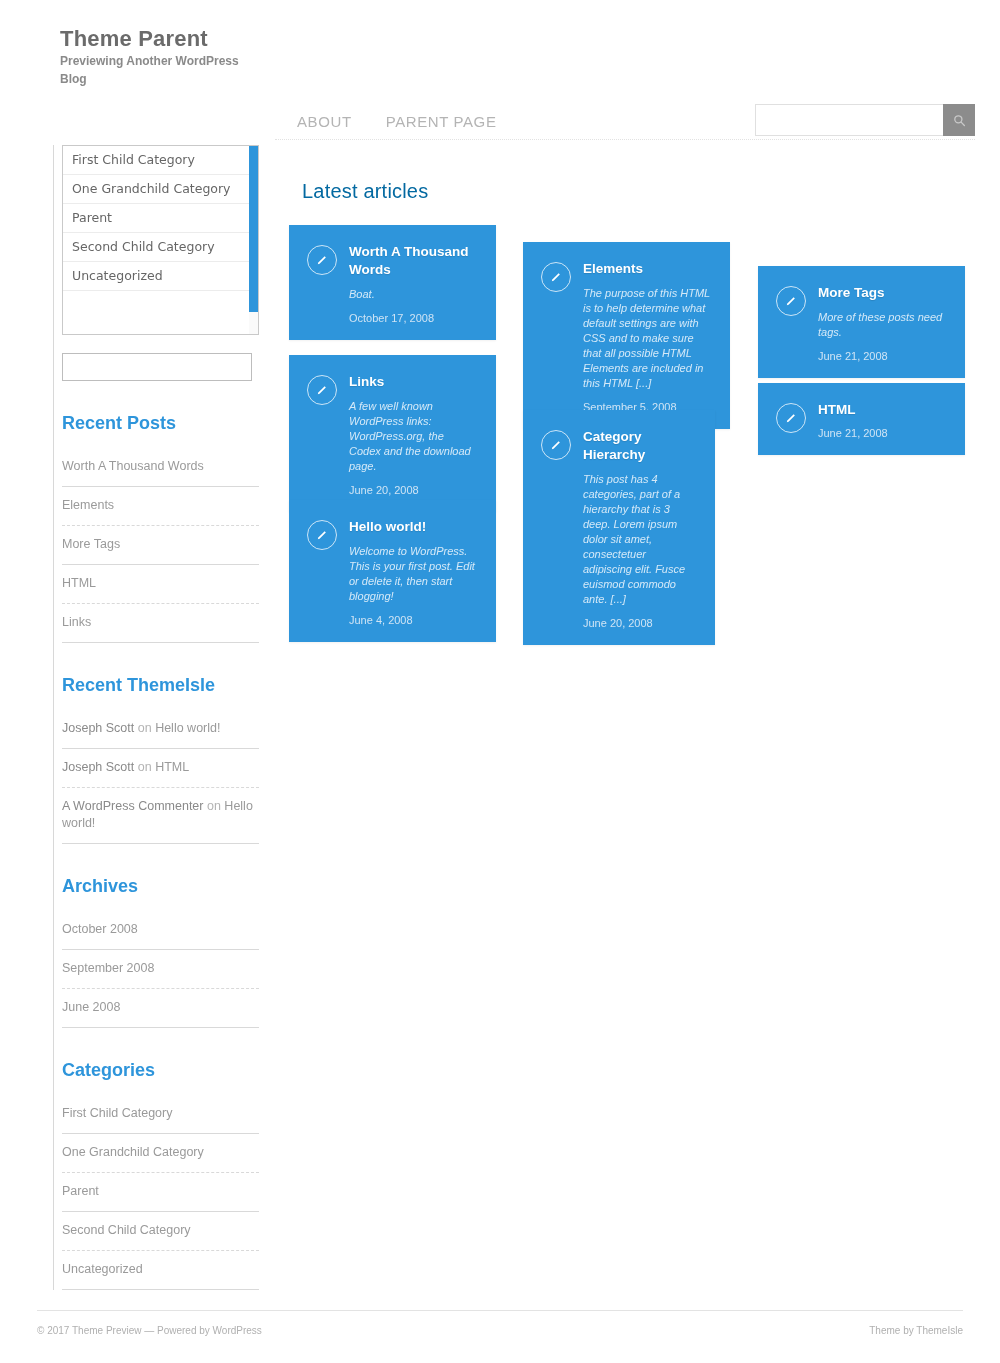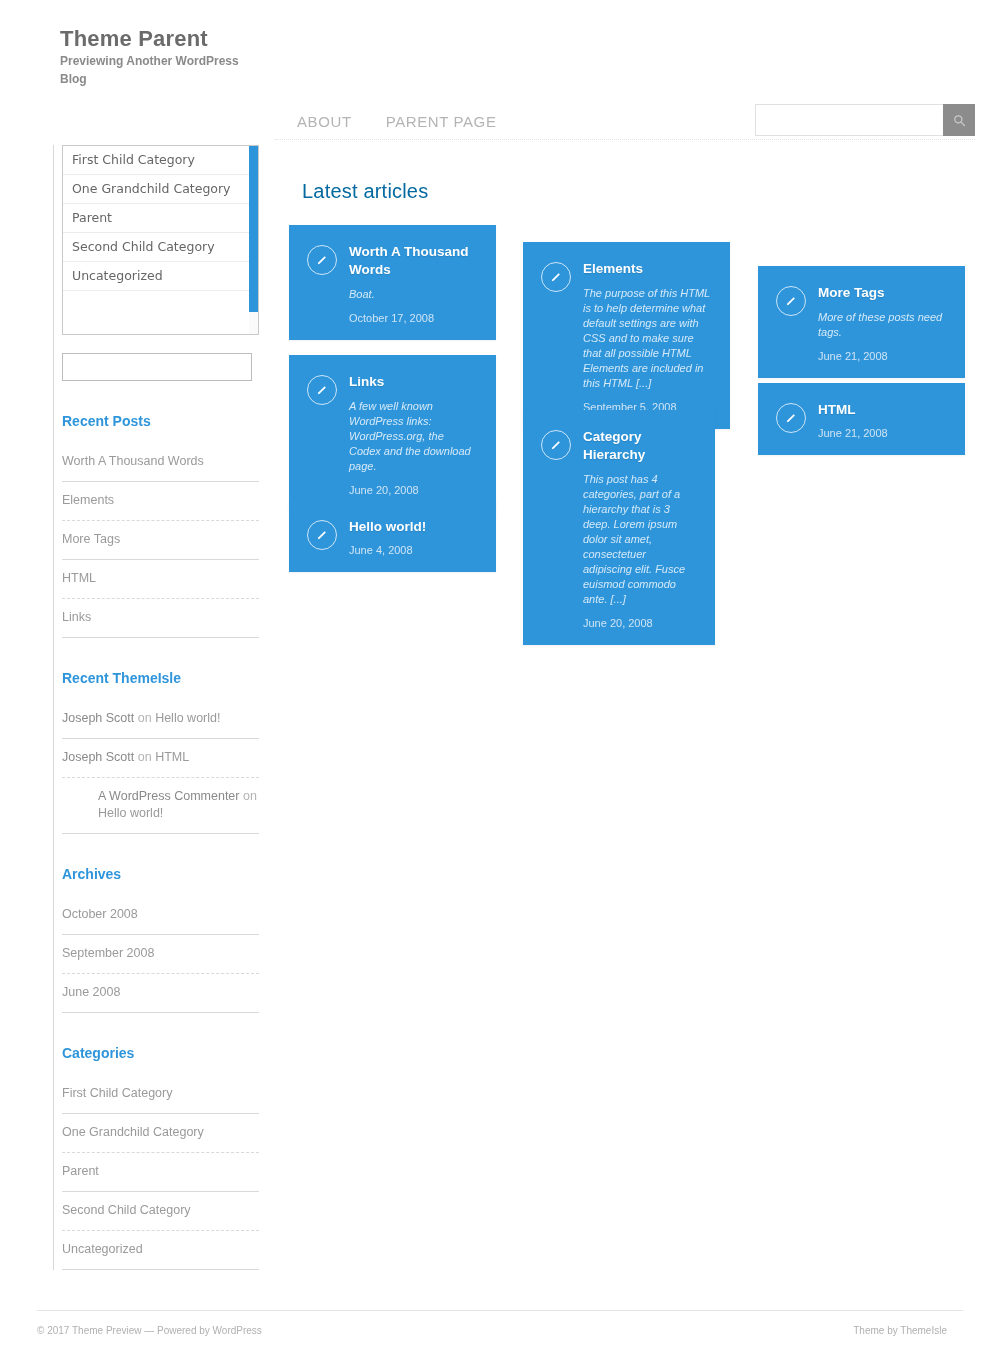--- a/index.html
+++ b/index.html
@@ -84,39 +84,39 @@
     position: absolute; right: 0; top: 0; width: 9px; height: 166px;
     background: #2e95db;
   }
   .search-widget-box {
     margin: 18px 0 0 8px; width: 190px; height: 28px;
     border: 1px solid #bdbdbd; background: #fff;
   }
 
   .widget-title {
     margin: 32px 0 0 8px;
-    font-size: 14px; font-weight: bold; color: #2e95db;
+    font-size: 18px; font-weight: bold; color: #2e95db;
     font-family: "Liberation Sans", sans-serif;
   }
   .wlist { list-style: none; margin: 14px 0 0 0; padding: 0; width: 197px; margin-left: 8px; }
   .wlist li {
     border-bottom: 1px solid #d9d9d9;
     padding: 0;
   }
   .wlist li:nth-child(even) { border-bottom: 1px dashed #d9d9d9; }
   .wlist li a, .wlist li span.row {
     display: block; padding: 10px 0 11px 0;
     font-size: 12.5px; color: #9a9a9a; text-decoration: none;
     line-height: 17px;
     font-family: "Liberation Sans", sans-serif;
   }
   .wlist li .author { color: #8a8a8a; }
   .wlist li .on { color: #b4b4b4; }
   .wlist li .post { color: #9a9a9a; }
-  .comment-row { padding: 10px 0 11px 0; font-size: 12.5px; line-height: 35px; color: #9a9a9a; margin-left: 36px; }
+  .comment-row { padding: 10px 0 11px 0; font-size: 12.5px; line-height: 35px; color: #9a9a9a; }
   .comment-row.tall { line-height: 35px; }
 
   
   .content { position: absolute; left: 289px; top: 180px; width: 690px; }
   .latest-title {
     font-size: 20px; color: #0369a1; font-weight: normal;
     margin: 0 0 22px 13px; letter-spacing: .2px;
     font-family: "Liberation Sans", sans-serif;
   }
   .grid { position: relative; width: 690px; height: 420px; }
@@ -151,21 +151,21 @@
   .footer {
     position: absolute; left: 37px; top: 1310px; width: 926px;
     border-top: 1px solid #e3e3e3;
     padding-top: 30px;
   }
   .footer .left {
     position: absolute; left: 0; top: 14px;
     font-size: 10px; color: #b0b0b0;
   }
   .footer .right {
-    position: absolute; right: 16px; top: 14px;
+    position: absolute; right: 0; top: 14px;
     font-size: 10px; color: #b0b0b0;
   }
 </style>
 </head>
 <body>
 
 <div class="site-header">
   <div class="site-title">Theme Parent</div>
   <div class="site-desc">Previewing Another WordPress Blog</div>
 </div>
@@ -327,20 +327,21 @@
 
     <div class="card" style="left:0px; top:275px; width:207px;">
       <div class="card-inner">
         <div class="card-icon">
           <svg width="14" height="14" viewBox="0 0 16 16">
               <path d="M3.2 12.8 L5.2 12.2 L12.4 5.0 L11.0 3.6 L3.8 10.8 Z" fill="#ffffff"></path>
             </svg>
         </div>
         <div class="card-body">
           <div class="card-title">Hello world!</div>
+          <div class="card-excerpt">Welcome to WordPress. This is your first post. Edit or delete it, then start blogging!</div>
           <div class="card-date">June 4, 2008</div>
         </div>
       </div>
     </div>
 
     <div class="card" style="left:234px; top:17px; width:207px;">
       <div class="card-inner">
         <div class="card-icon">
           <svg width="14" height="14" viewBox="0 0 16 16">
               <path d="M3.2 12.8 L5.2 12.2 L12.4 5.0 L11.0 3.6 L3.8 10.8 Z" fill="#ffffff"></path>

